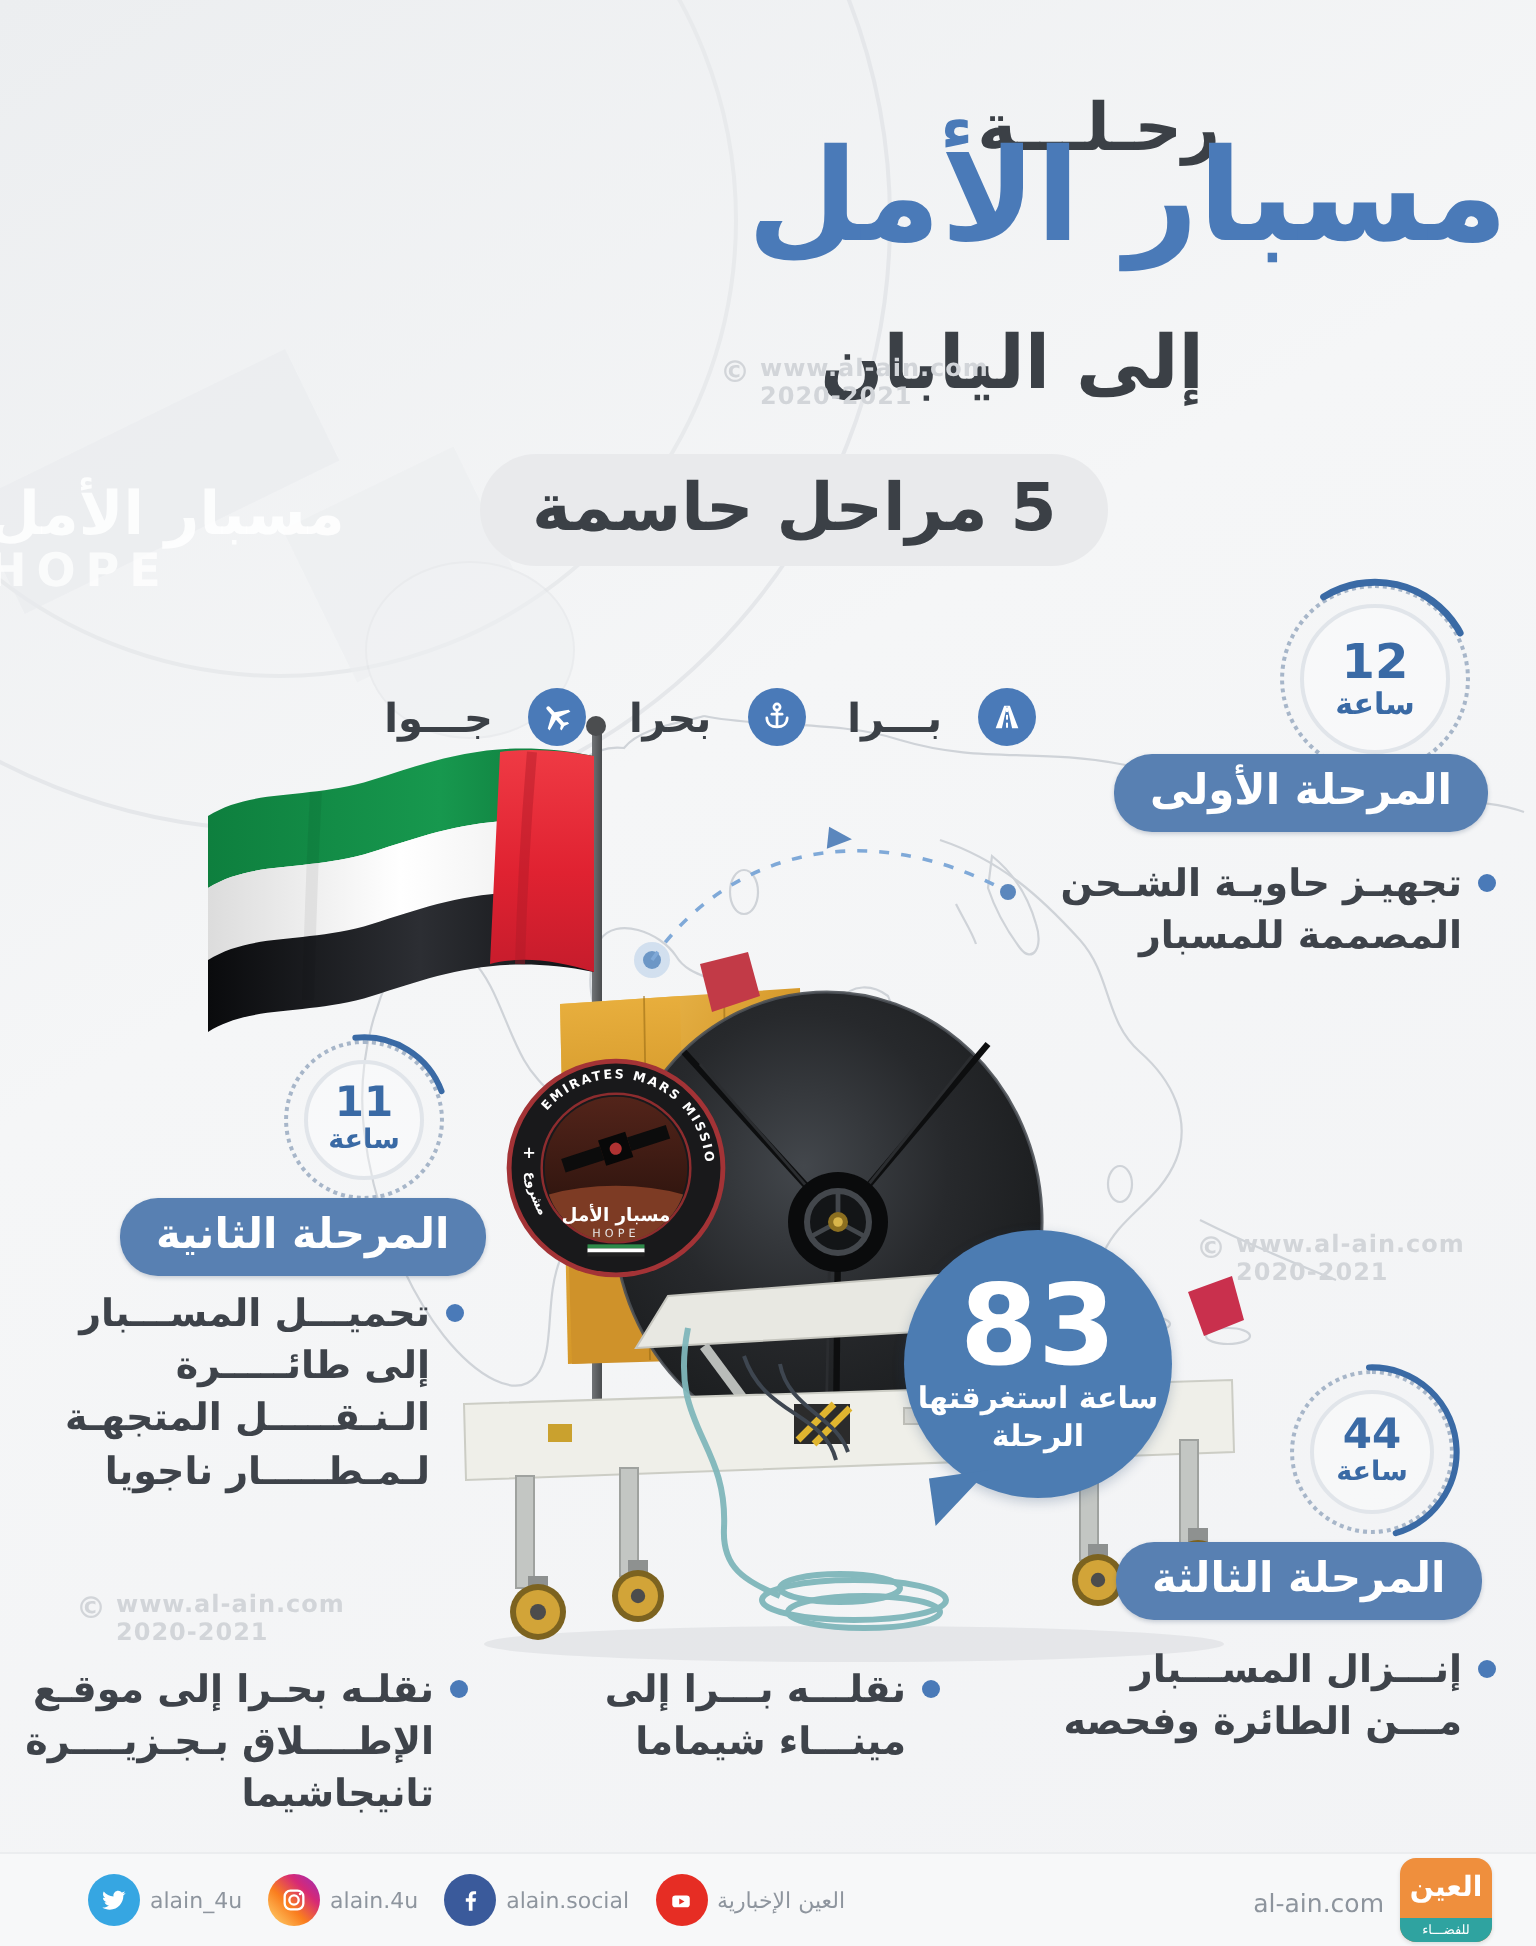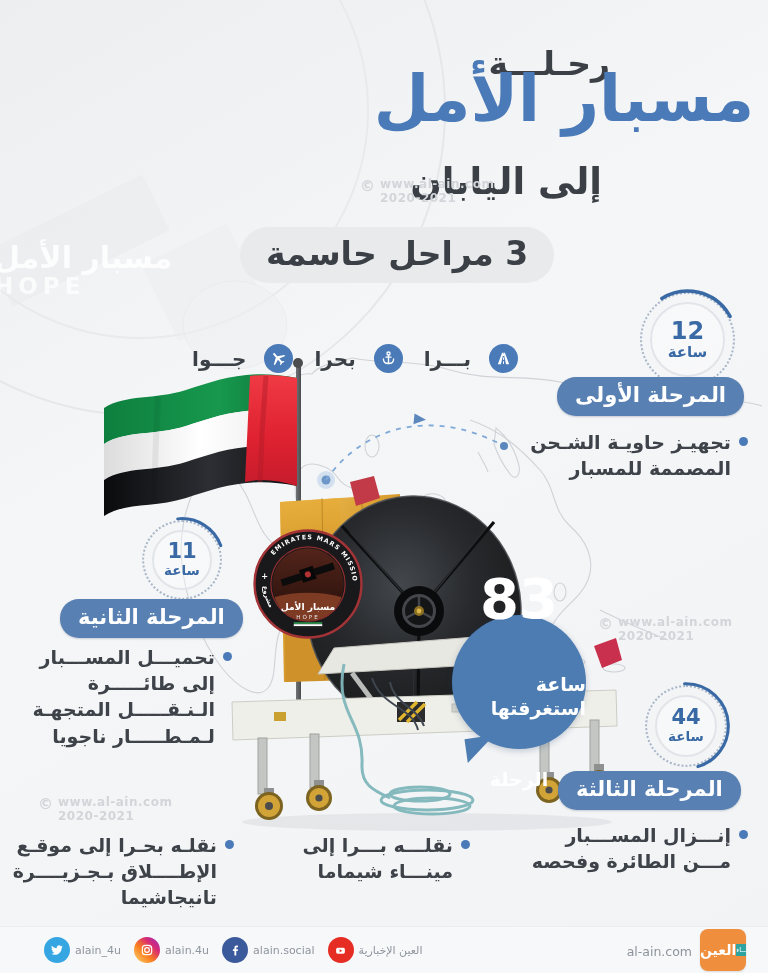--- a/index.html
+++ b/index.html
@@ -61,32 +61,32 @@
   
   .pole{left:296px;top:364px;width:5px;height:342px;background:linear-gradient(90deg,#707376,#4a4c4e);border-radius:2px;}
   .pole-ball{left:293px;top:358px;width:10px;height:10px;border-radius:50%;background:#4b4d4f;}
   .flag{left:98px;top:366px;}
   
   .bubble{left:452px;top:615px;width:134px;height:134px;border-radius:50%;background:#4c7cb2;color:#fff;
     display:flex;flex-direction:column;align-items:center;justify-content:center;z-index:6;box-shadow:0 2px 6px rgba(40,70,110,.25);}
   .bubble:after{content:"";position:absolute;left:14px;bottom:-12px;width:0;height:0;
     border-left:30px solid #4c7cb2;border-bottom:24px solid transparent;transform:rotate(-8deg);}
   .bubble .big{font-size:56px;font-weight:bold;line-height:.95;}
-  .bubble .cap{font-size:19px;font-weight:bold;direction:rtl;line-height:1.25;margin-top:48px;}
+  .bubble .cap{font-size:15px;font-weight:bold;direction:rtl;line-height:1.25;}
   
   .footer{left:0;bottom:0;width:768px;height:46px;background:#f7f8f9;border-top:1px solid #ebedef;z-index:9;}
   .socials{position:absolute;left:44px;top:0;height:46px;display:flex;align-items:center;gap:13px;}
   .soc{display:flex;align-items:center;gap:5px;}
   .soc .circ{width:26px;height:26px;border-radius:50%;display:flex;align-items:center;justify-content:center;}
   .soc .handle{font-size:11px;color:#8e959e;}
   .tw{background:#36a6e2;} .fb{background:#3a5a9b;} .yt{background:#e62d24;}
   .ig{background:linear-gradient(45deg,#feda75,#fa7e1e 40%,#d62976 70%,#962fbf);}
   .site{position:absolute;right:76px;top:17px;font-size:12.5px;color:#8d949d;}
   .brand{position:absolute;right:22px;top:2px;width:46px;height:42px;background:#ef8f3d;border-radius:8px;overflow:hidden;
-    display:flex;flex-direction:row;align-items:center;box-shadow:0 1px 2px rgba(0,0,0,.12);}
+    display:flex;flex-direction:column;align-items:center;box-shadow:0 1px 2px rgba(0,0,0,.12);}
   .brand .ar{flex:1;display:flex;align-items:center;color:#fff;font-weight:bold;font-size:14px;direction:rtl;}
   .brand .strip{width:100%;height:12px;background:#2fa3a0;color:#fff;font-size:6.5px;text-align:center;line-height:12px;direction:rtl;}
   .z2{z-index:2}.z3{z-index:3}.z4{z-index:4}.z5{z-index:5}.z7{z-index:7}.z8{z-index:8}
 </style>
 </head>
 <body>
 
 <div class="canvas">
 
   <svg class="abs emblem" width="600" height="680" viewBox="0 0 600 680">
@@ -139,21 +139,21 @@
   <div class="abs kicker z7">رحـلـــة</div>
   <div class="abs main-title z7">مسبار الأمل</div>
   <div class="abs sub-title z7">إلى اليابان</div>
 
   <div class="abs wm wm1 z8">
     <span class="sym">©</span>
     <span class="l"><span>www.al-ain.com</span><br>
     <span>2020-2021</span></span>
   </div>
 
-  <div class="abs stages-pill z7">3 مراحل حاسمة</div>
+  <div class="abs stages-pill z7">5 مراحل حاسمة</div>
 
   <div class="abs transport z7">
     <div class="t-item">
       <span class="t-circ">
         <svg width="17" height="17" viewBox="0 0 24 24" fill="#fff">
           <path d="M4,20 L10,4 L12,4 L8.4,20 Z"></path>
             <path d="M20,20 L14,4 L12,4 L15.6,20 Z"></path>
           <rect x="11.3" y="5.5" width="1.4" height="3"></rect>
             <rect x="11.3" y="10.5" width="1.4" height="3.4"></rect>
             <rect x="11.3" y="16" width="1.4" height="3.6"></rect>

